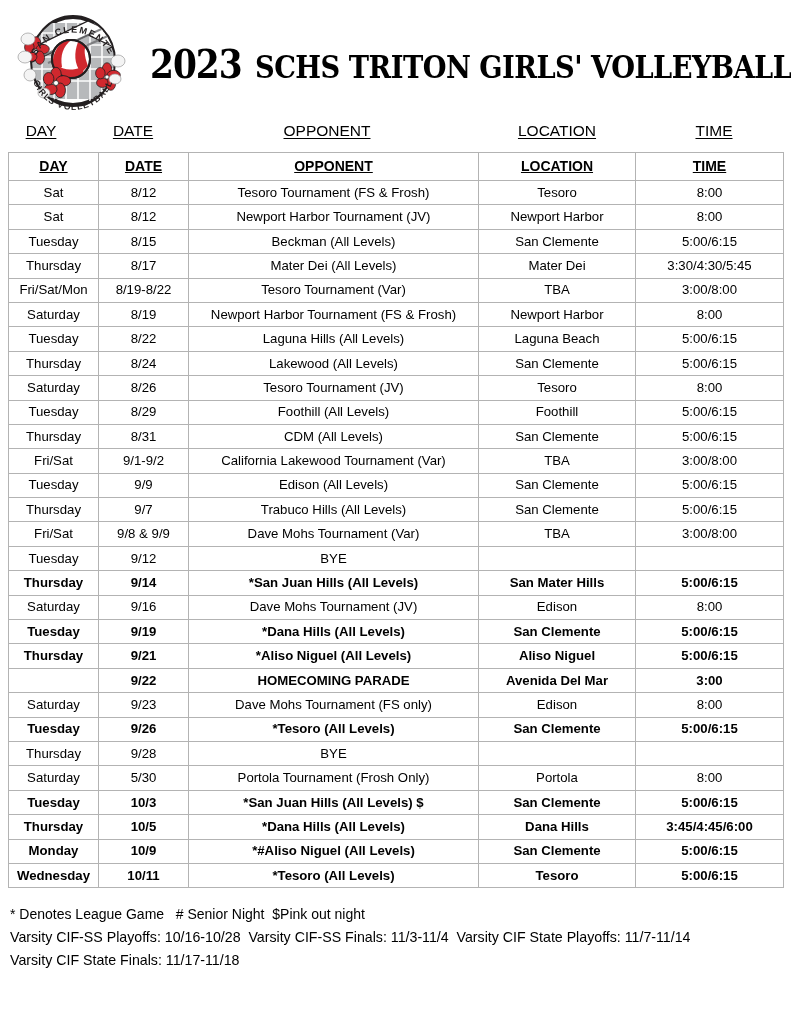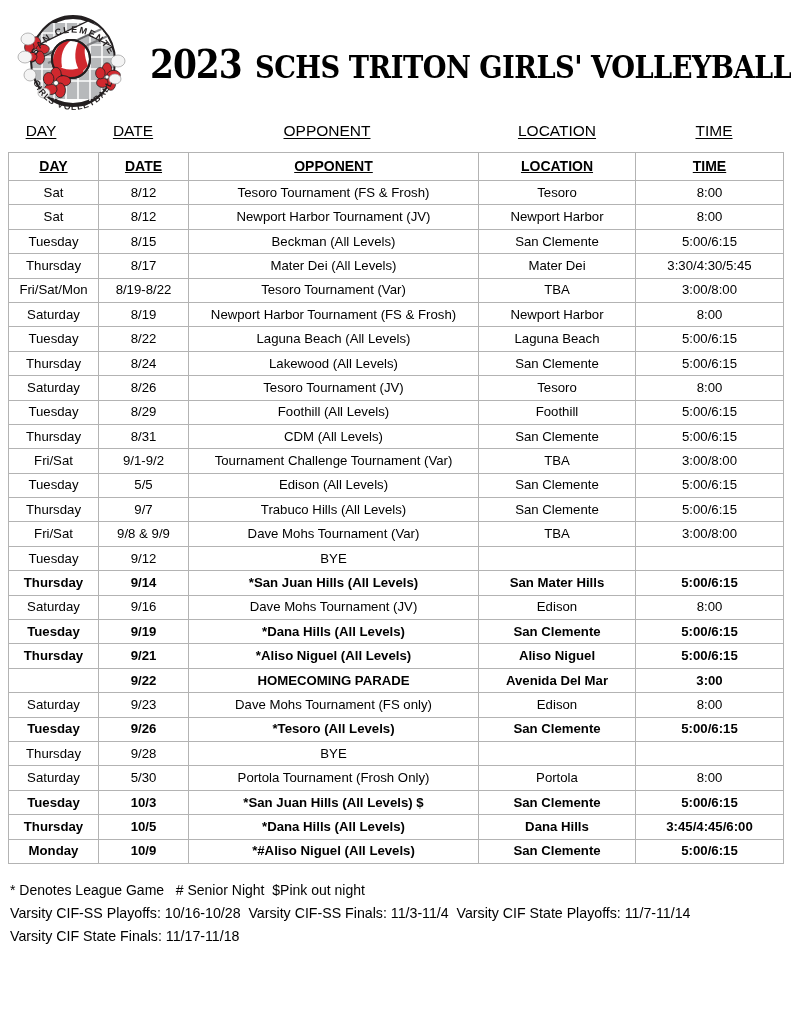--- a/index.html
+++ b/index.html
@@ -311,21 +311,21 @@
         <tr>
           <td>Saturday</td>
           <td>8/19</td>
           <td>Newport Harbor Tournament (FS &amp; Frosh)</td>
           <td>Newport Harbor</td>
           <td>8:00</td>
         </tr>
         <tr>
           <td>Tuesday</td>
           <td>8/22</td>
-          <td>Laguna Beach (All Levels)</td>
+          <td>Laguna Hills (All Levels)</td>
           <td>Laguna Beach</td>
           <td>5:00/6:15</td>
         </tr>
         <tr>
           <td>Thursday</td>
           <td>8/24</td>
           <td>Lakewood (All Levels)</td>
           <td>San Clemente</td>
           <td>5:00/6:15</td>
         </tr>
@@ -346,27 +346,27 @@
         <tr>
           <td>Thursday</td>
           <td>8/31</td>
           <td>CDM (All Levels)</td>
           <td>San Clemente</td>
           <td>5:00/6:15</td>
         </tr>
         <tr>
           <td>Fri/Sat</td>
           <td>9/1-9/2</td>
-          <td>Tournament Challenge Tournament (Var)</td>
+          <td>California Lakewood Tournament (Var)</td>
           <td>TBA</td>
           <td>3:00/8:00</td>
         </tr>
         <tr>
           <td>Tuesday</td>
-          <td>5/5</td>
+          <td>9/9</td>
           <td>Edison (All Levels)</td>
           <td>San Clemente</td>
           <td>5:00/6:15</td>
         </tr>
         <tr>
           <td>Thursday</td>
           <td>9/7</td>
           <td>Trabuco Hills (All Levels)</td>
           <td>San Clemente</td>
           <td>5:00/6:15</td>
@@ -462,20 +462,27 @@
           <td>Dana Hills</td>
           <td>3:45/4:45/6:00</td>
         </tr>
         <tr class="bold-row">
           <td>Monday</td>
           <td>10/9</td>
           <td>*#Aliso Niguel (All Levels)</td>
           <td>San Clemente</td>
           <td>5:00/6:15</td>
         </tr>
+        <tr class="bold-row">
+          <td>Wednesday</td>
+          <td>10/11</td>
+          <td>*Tesoro (All Levels)</td>
+          <td>Tesoro</td>
+          <td>5:00/6:15</td>
+        </tr>
       </tbody>
   </table>
 </div>
 
 <div class="notes">
   <div class="note-legend">* Denotes League Game   # Senior Night  $Pink out night</div>
   <div class="note-bold">Varsity CIF-SS Playoffs: 10/16-10/28  Varsity CIF-SS Finals: 11/3-11/4  Varsity CIF State Playoffs: 11/7-11/14</div>
   <div class="note-bold">Varsity CIF State Finals: 11/17-11/18</div>
 </div>
 

